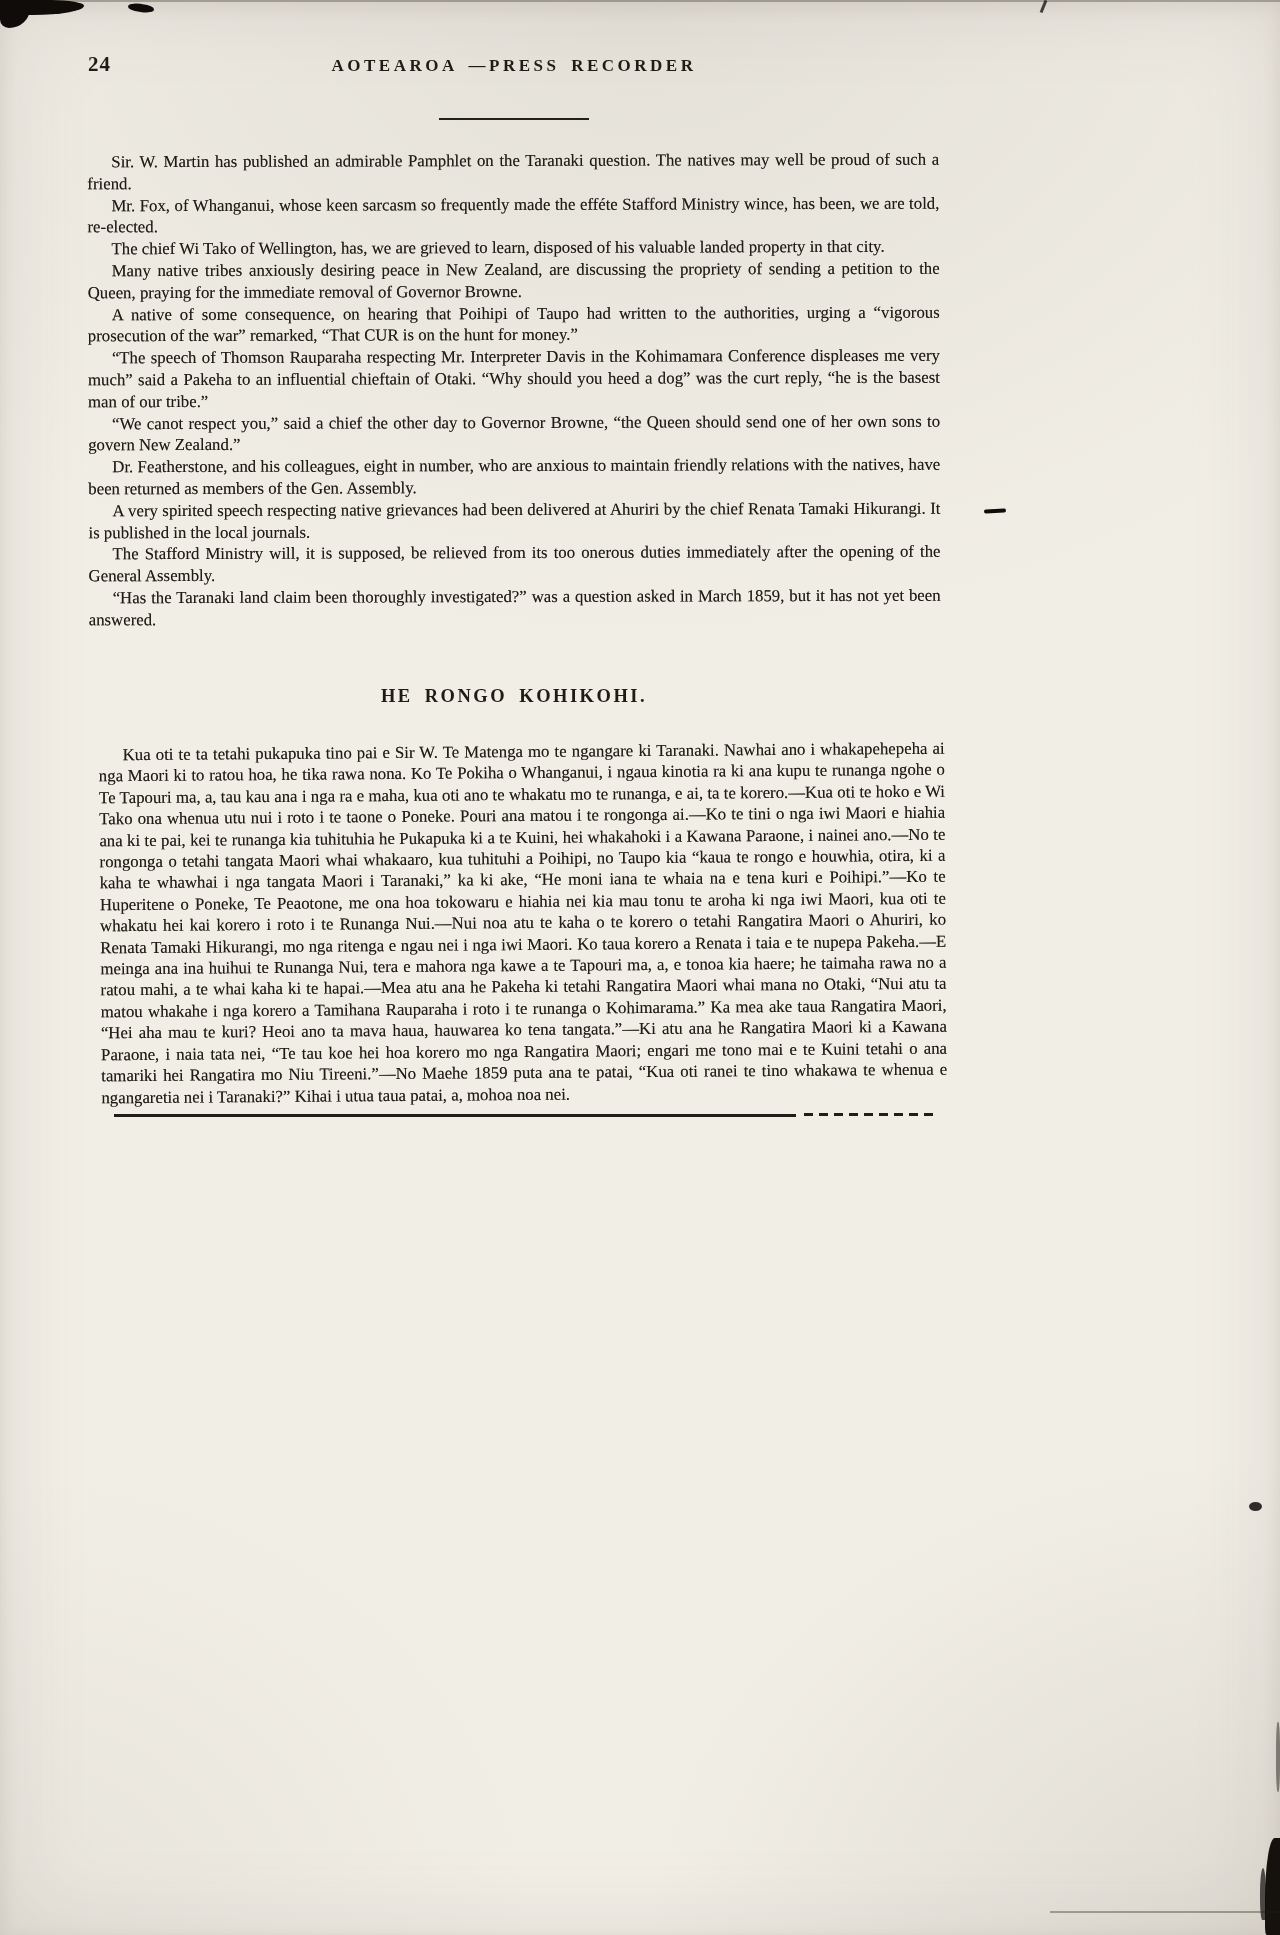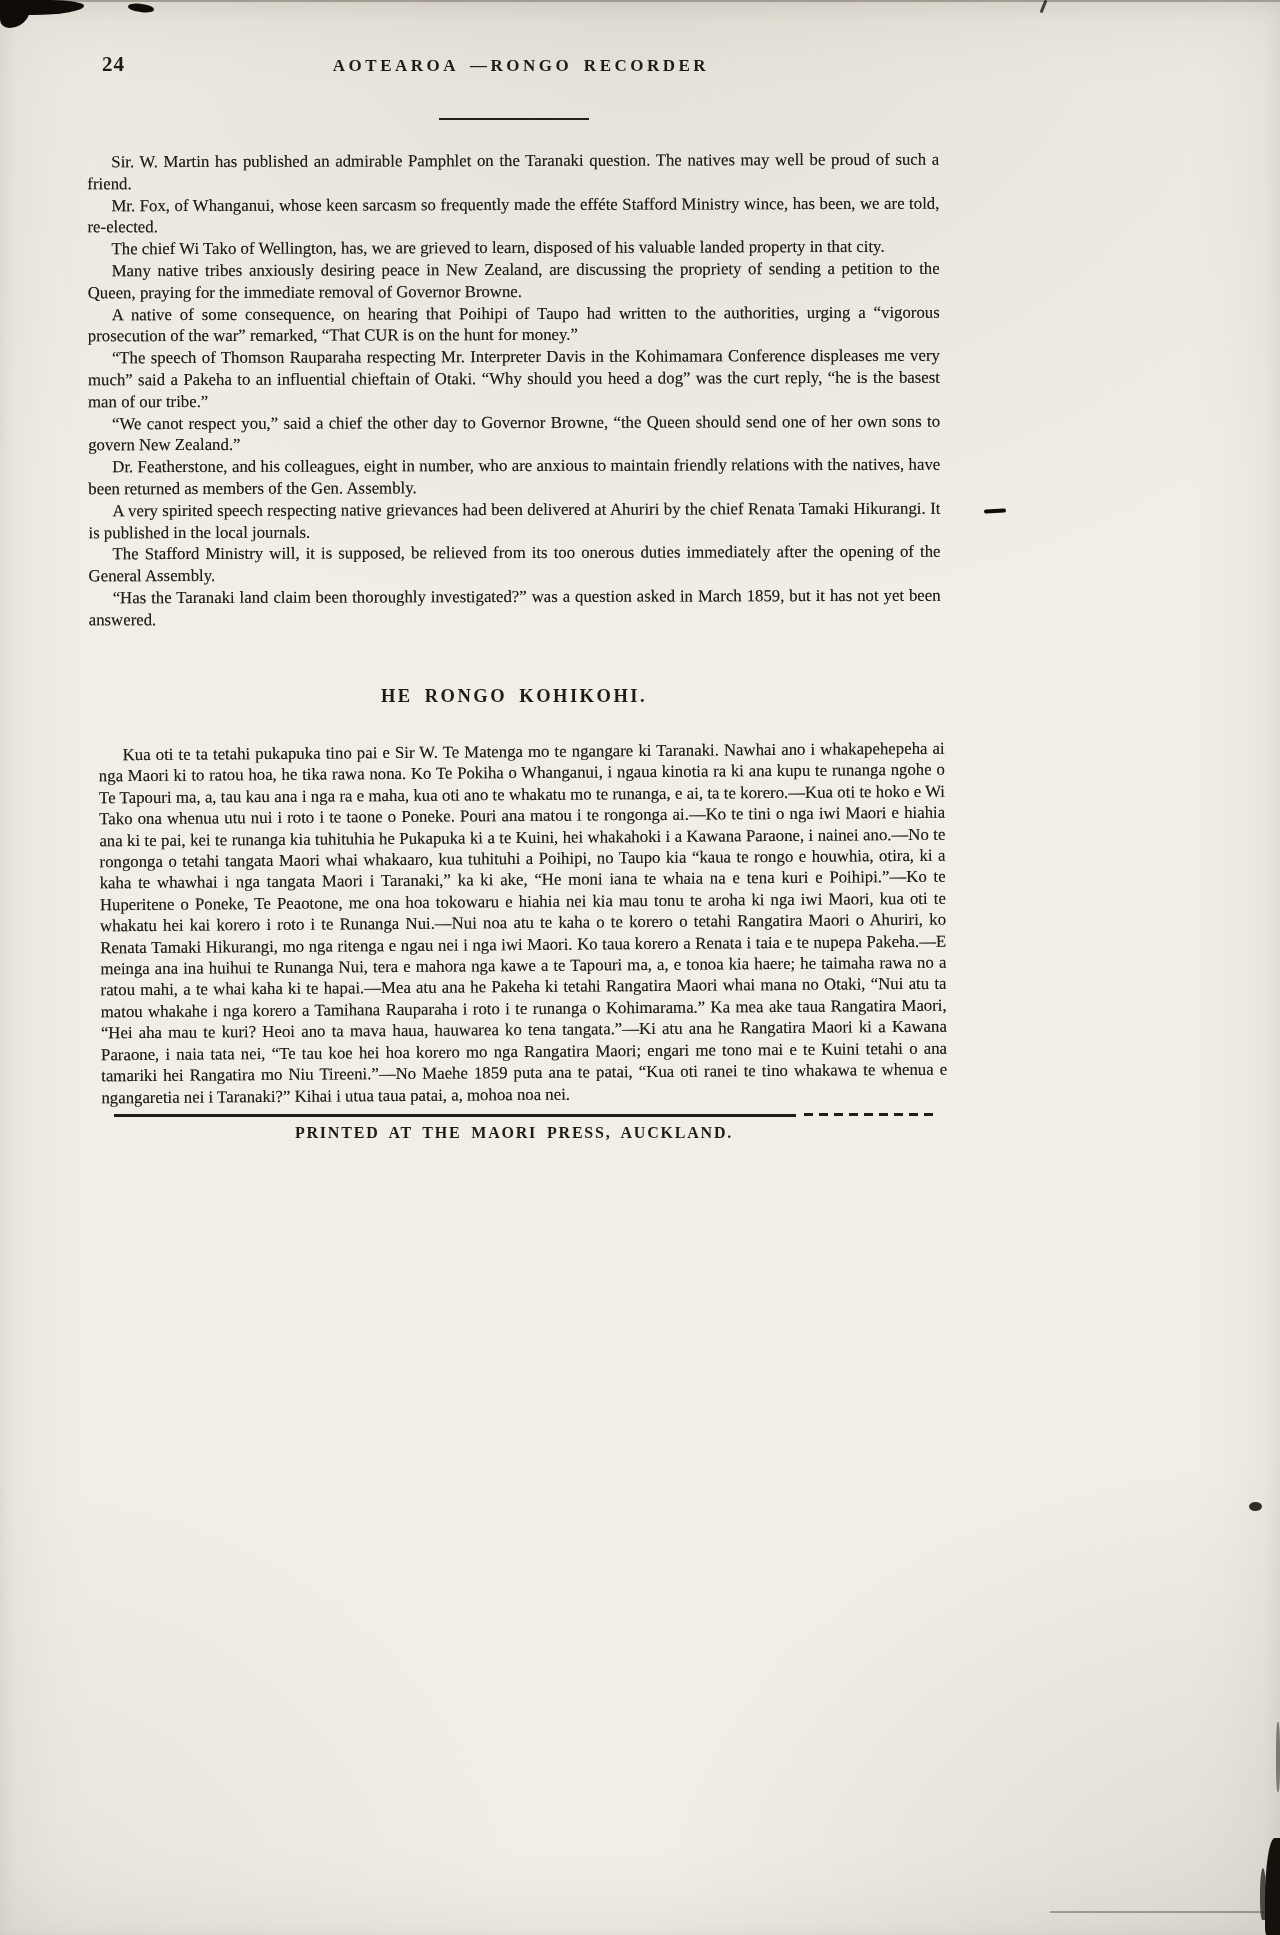--- a/index.html
+++ b/index.html
@@ -25,21 +25,20 @@
   .column {
     position: relative;
     margin-left: 88px;
     width: 852px;
   }
   .header-row {
     position: relative;
     padding-top: 56px;
     height: 26px;
     text-align: center;
-    margin-left: 14px;
   }
   .page-num {
     position: absolute;
     left: 0;
     top: 52px;
     font-size: 21px;
     font-weight: 700;
     letter-spacing: 1px;
   }
   .journal-title {
@@ -140,21 +139,21 @@
 </style>
 </head>
 <body>
 
 <div class="page">
 
   <div class="column">
 
     <div class="header-row">
       <span class="page-num">24</span>
-      <span class="journal-title">AOTEAROA —RONGO RECORDER</span>
+      <span class="journal-title">AOTEAROA —PRESS RECORDER</span>
     </div>
 
 
     <div class="rule-short"></div>
 
     <div class="english-body">
       <p>Sir. W. Martin has published an admirable Pamphlet on the Taranaki question. The natives may well be proud of such a friend.</p>
       <p>Mr. Fox, of Whanganui, whose keen sarcasm so frequently made the efféte Stafford Ministry wince, has been, we are told, re-elected.</p>
       <p>The chief Wi Tako of Wellington, has, we are grieved to learn, disposed of his valuable landed property in that city.</p>
       <p>Many native tribes anxiously desiring peace in New Zealand, are discussing the propriety of sending a petition to the Queen, praying for the immediate removal of Governor Browne.</p>
@@ -171,21 +170,20 @@
 
     <div class="maori-body">
       <p>Kua oti te ta tetahi pukapuka tino pai e Sir W. Te Matenga mo te ngangare ki Taranaki. Nawhai ano i whakapehepeha ai nga Maori ki to ratou hoa, he tika rawa nona. Ko Te Pokiha o Whanganui, i ngaua kinotia ra ki ana kupu te runanga ngohe o Te Tapouri ma, a, tau kau ana i nga ra e maha, kua oti ano te whakatu mo te runanga, e ai, ta te korero.—Kua oti te hoko e Wi Tako ona whenua utu nui i roto i te taone o Poneke. Pouri ana matou i te rongonga ai.—Ko te tini o nga iwi Maori e hiahia ana ki te pai, kei te runanga kia tuhituhia he Pukapuka ki a te Kuini, hei whakahoki i a Kawana Paraone, i nainei ano.—No te rongonga o tetahi tangata Maori whai whakaaro, kua tuhituhi a Poihipi, no Taupo kia “kaua te rongo e houwhia, otira, ki a kaha te whawhai i nga tangata Maori i Taranaki,” ka ki ake, “He moni iana te whaia na e tena kuri e Poihipi.”—Ko te Huperitene o Poneke, Te Peaotone, me ona hoa tokowaru e hiahia nei kia mau tonu te aroha ki nga iwi Maori, kua oti te whakatu hei kai korero i roto i te Runanga Nui.—Nui noa atu te kaha o te korero o tetahi Rangatira Maori o Ahuriri, ko Renata Tamaki Hikurangi, mo nga ritenga e ngau nei i nga iwi Maori. Ko taua korero a Renata i taia e te nupepa Pakeha.—E meinga ana ina huihui te Runanga Nui, tera e mahora nga kawe a te Tapouri ma, a, e tonoa kia haere; he taimaha rawa no a ratou mahi, a te whai kaha ki te hapai.—Mea atu ana he Pakeha ki tetahi Rangatira Maori whai mana no Otaki, “Nui atu ta matou whakahe i nga korero a Tamihana Rauparaha i roto i te runanga o Kohimarama.” Ka mea ake taua Rangatira Maori, “Hei aha mau te kuri? Heoi ano ta mava haua, hauwarea ko tena tangata.”—Ki atu ana he Rangatira Maori ki a Kawana Paraone, i naia tata nei, “Te tau koe hei hoa korero mo nga Rangatira Maori; engari me tono mai e te Kuini tetahi o ana tamariki hei Rangatira mo Niu Tireeni.”—No Maehe 1859 puta ana te patai, “Kua oti ranei te tino whakawa te whenua e ngangaretia nei i Taranaki?” Kihai i utua taua patai, a, mohoa noa nei.</p>
     </div>
 
     <div class="footer-rule-wrap">
       <div class="footer-rule"></div>
       <div class="footer-rule-dashes"></div>
     </div>
 
-    <div class="footer-text">PRINTED AT THE MAORI PRESS, AUCKLAND.</div>
 
   </div>
 
   <div class="artifact art-top-edge-line"></div>
   <div class="artifact art-blob-1"></div>
   <div class="artifact art-blob-2"></div>
   <div class="artifact art-dash-1"></div>
   <div class="artifact art-slash-top-right"></div>
   <div class="artifact art-mid-dash"></div>
   <div class="artifact art-right-spot"></div>

